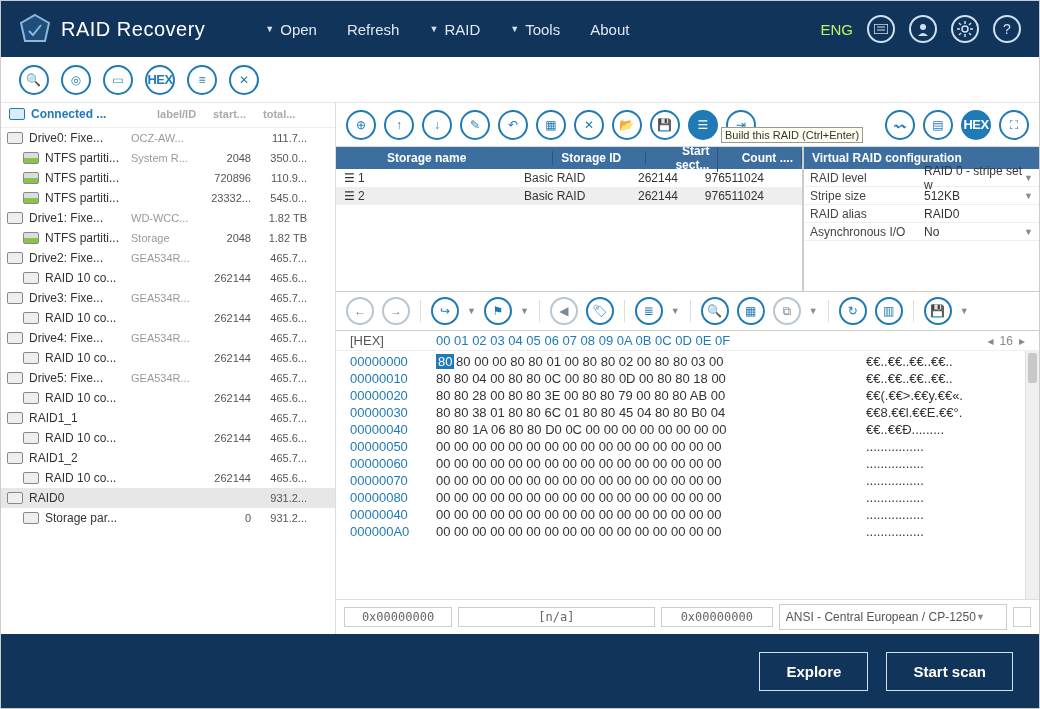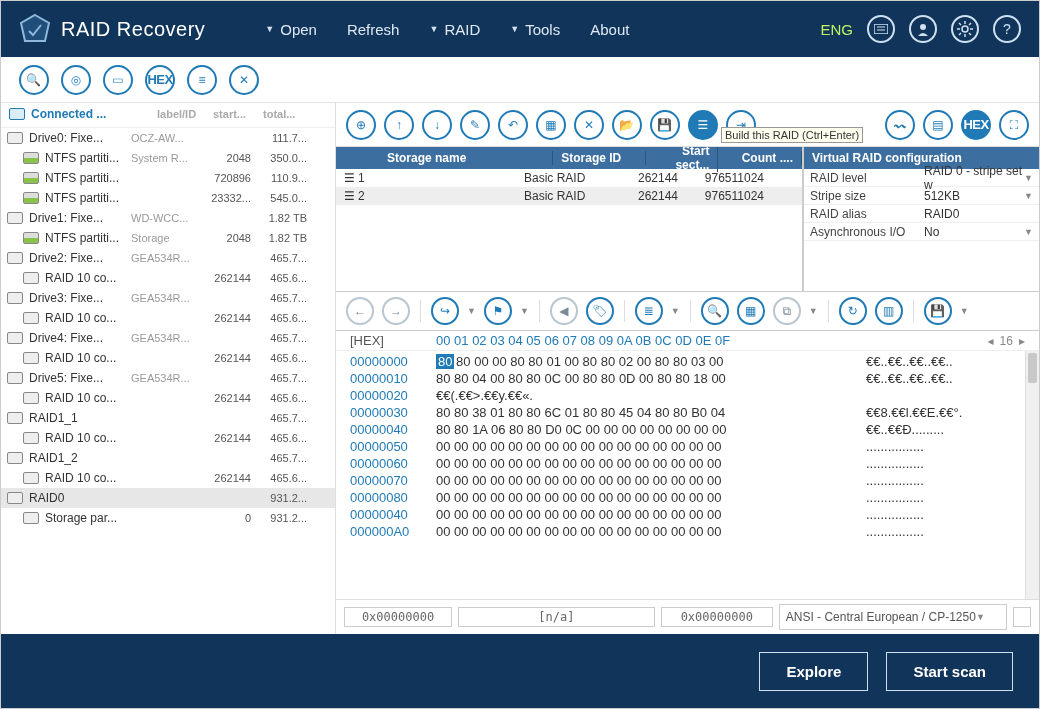--- a/index.html
+++ b/index.html
@@ -439,21 +439,21 @@
     <div class="hexview">
       <div class="hexhead">
         <span class="lbl">[HEX]</span>
         <span class="cols">00 01 02 03 04 05 06 07 08 09 0A 0B 0C 0D 0E 0F</span>
         <span class="nav">◂ <span>16</span> ▸</span>
       </div>
       <div class="hexbody">
         <div id="hex-rows">
             <div class="hrow"><span class="addr">00000000</span><span class="bytes"><span class="hlbyte">80</span> 80 00 00 80 80 01 00 80 80 02 00 80 80 03 00</span><span class="asc">€€..€€..€€..€€..</span></div>
             <div class="hrow"><span class="addr">00000010</span><span class="bytes">80 80 04 00 80 80 0C 00 80 80 0D 00 80 80 18 00</span><span class="asc">€€..€€..€€..€€..</span></div>
-            <div class="hrow"><span class="addr">00000020</span><span class="asc">€€(.€€&gt;.€€y.€€«.</span></div>
+            <div class="hrow"><span class="addr">00000020</span><span class="bytes">80 80 28 00 80 80 3E 00 80 80 79 00 80 80 AB 00</span><span class="asc">€€(.€€&gt;.€€y.€€«.</span></div>
             <div class="hrow"><span class="addr">00000030</span><span class="bytes">80 80 38 01 80 80 6C 01 80 80 45 04 80 80 B0 04</span><span class="asc">€€8.€€l.€€E.€€°.</span></div>
             <div class="hrow"><span class="addr">00000040</span><span class="bytes">80 80 1A 06 80 80 D0 0C 00 00 00 00 00 00 00 00</span><span class="asc">€€..€€Đ.........</span></div>
             <div class="hrow"><span class="addr">00000050</span><span class="bytes">00 00 00 00 00 00 00 00 00 00 00 00 00 00 00 00</span><span class="asc">................</span></div>
             <div class="hrow"><span class="addr">00000060</span><span class="bytes">00 00 00 00 00 00 00 00 00 00 00 00 00 00 00 00</span><span class="asc">................</span></div>
             <div class="hrow"><span class="addr">00000070</span><span class="bytes">00 00 00 00 00 00 00 00 00 00 00 00 00 00 00 00</span><span class="asc">................</span></div>
             <div class="hrow"><span class="addr">00000080</span><span class="bytes">00 00 00 00 00 00 00 00 00 00 00 00 00 00 00 00</span><span class="asc">................</span></div>
             <div class="hrow"><span class="addr">00000040</span><span class="bytes">00 00 00 00 00 00 00 00 00 00 00 00 00 00 00 00</span><span class="asc">................</span></div>
             <div class="hrow"><span class="addr">000000A0</span><span class="bytes">00 00 00 00 00 00 00 00 00 00 00 00 00 00 00 00</span><span class="asc">................</span></div>
           </div>
         <div class="hexscroll">

